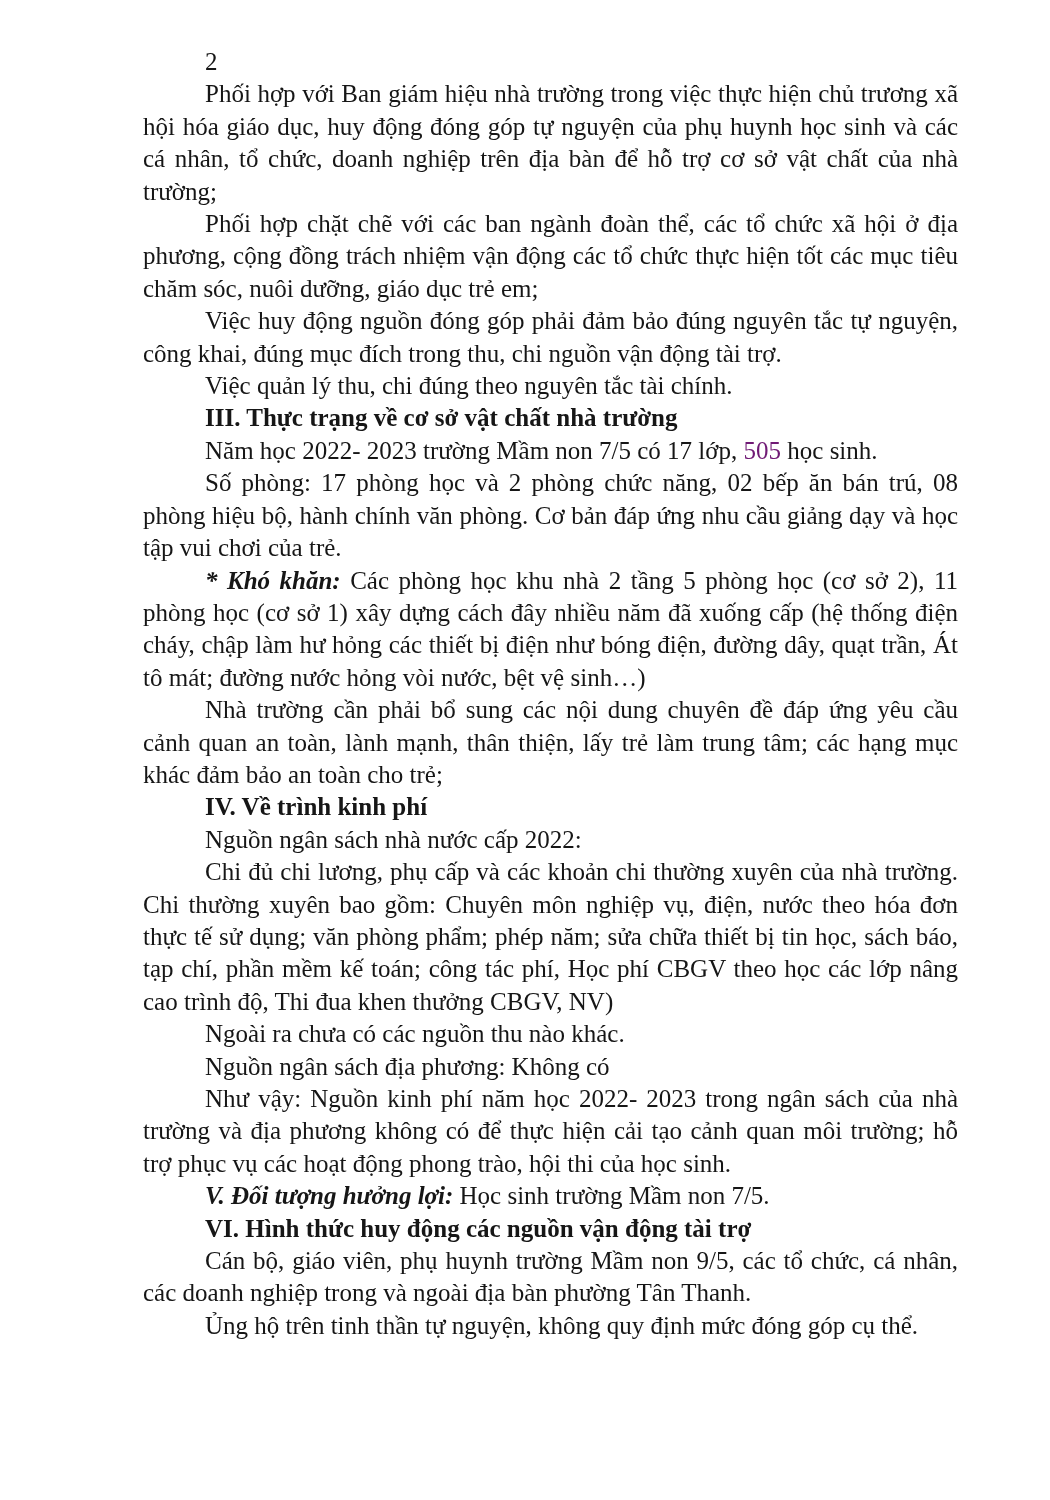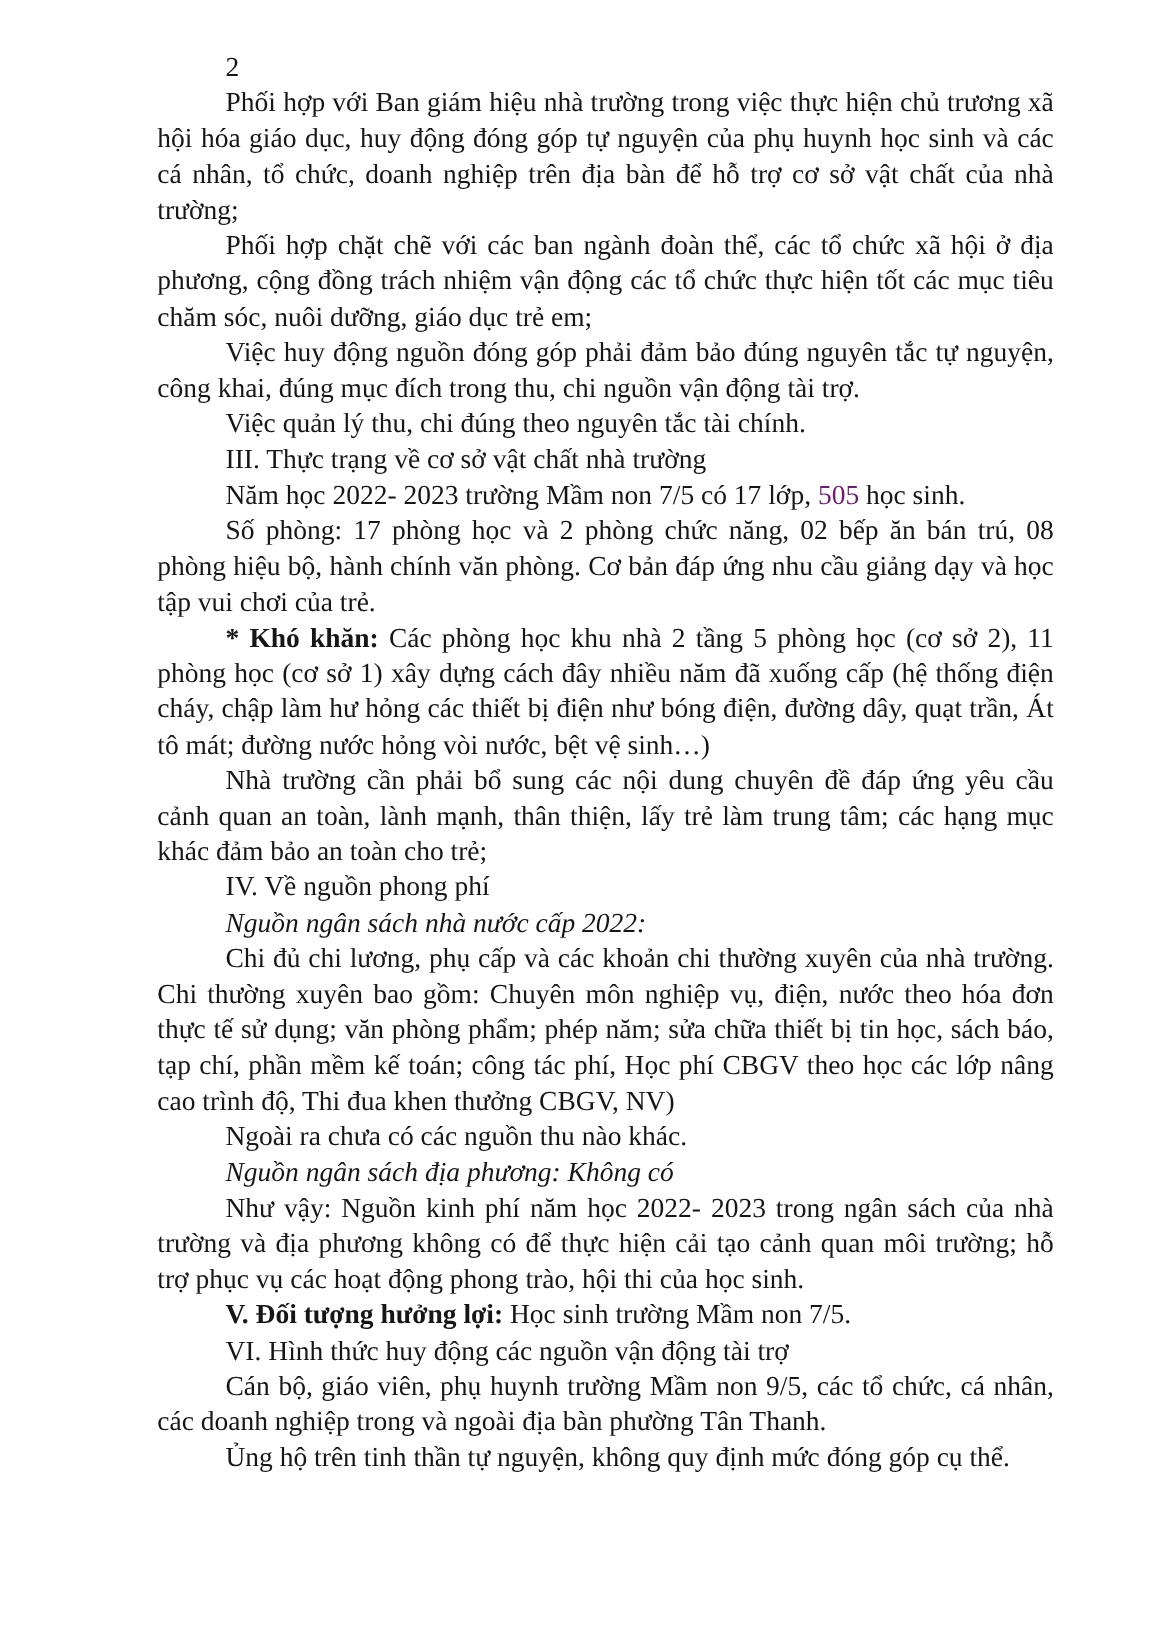--- a/index.html
+++ b/index.html
@@ -26,27 +26,27 @@
     margin: 0 0 28px 0;
   }
   .doc-page p {
     margin: 0;
     font-size: 25px;
     line-height: 32.4px;
     text-align: justify;
     text-indent: 62px;
   }
   .heading {
-    font-weight: normal;
+    font-weight: bold;
   }
   .italic {
-    font-style: italic;
   }
   .bold-run {
     font-weight: bold;
+    font-style: italic;
   }
   .red-run {
     color: #701a75;
   }
 </style>
 </head>
 <body>
 
 <div class="doc-page">
 
@@ -63,21 +63,21 @@
   <p class="heading">III. Thực trạng về cơ sở vật chất nhà trường</p>
 
   <p><span>Năm học 2022- 2023 trường Mầm non 7/5 có 17 lớp, </span><span class="red-run">505</span><span> học sinh.</span></p>
 
   <p>Số phòng: 17 phòng học và 2 phòng chức năng, 02 bếp ăn bán trú, 08 phòng hiệu bộ, hành chính văn phòng. Cơ bản đáp ứng nhu cầu giảng dạy và học tập vui chơi của trẻ.</p>
 
   <p><span class="bold-run">* Khó khăn: </span><span>Các phòng học khu nhà 2 tầng 5 phòng học (cơ sở 2), 11 phòng học (cơ sở 1) xây dựng cách đây nhiều năm đã xuống cấp (hệ thống điện cháy, chập làm hư hỏng các thiết bị điện như bóng điện, đường dây, quạt trần, Át tô mát; đường nước hỏng vòi nước, bệt vệ sinh…)</span></p>
 
   <p>Nhà trường cần phải bổ sung các nội dung chuyên đề đáp ứng yêu cầu cảnh quan an toàn, lành mạnh, thân thiện, lấy trẻ làm trung tâm; các hạng mục khác đảm bảo an toàn cho trẻ;</p>
 
-  <p class="heading">IV. Về nguồn phong phí</p>
+  <p class="heading">IV. Về trình kinh phí</p>
 
   <p class="italic">Nguồn ngân sách nhà nước cấp 2022:</p>
 
   <p>Chi đủ chi lương, phụ cấp và các khoản chi thường xuyên của nhà trường. Chi thường xuyên bao gồm: Chuyên môn nghiệp vụ, điện, nước theo hóa đơn thực tế sử dụng; văn phòng phẩm; phép năm; sửa chữa thiết bị tin học, sách báo, tạp chí, phần mềm kế toán; công tác phí, Học phí CBGV theo học các lớp nâng cao trình độ, Thi đua khen thưởng CBGV, NV)</p>
 
   <p>Ngoài ra chưa có các nguồn thu nào khác.</p>
 
   <p class="italic">Nguồn ngân sách địa phương: Không có</p>
 
   <p>Như vậy: Nguồn kinh phí năm học 2022- 2023 trong ngân sách của nhà trường và địa phương không có để thực hiện cải tạo cảnh quan môi trường; hỗ trợ phục vụ các hoạt động phong trào, hội thi của học sinh.</p>

